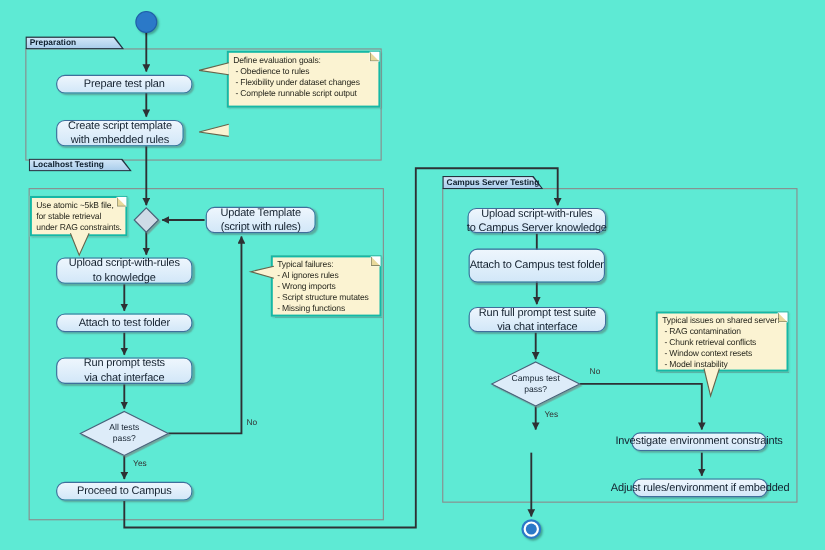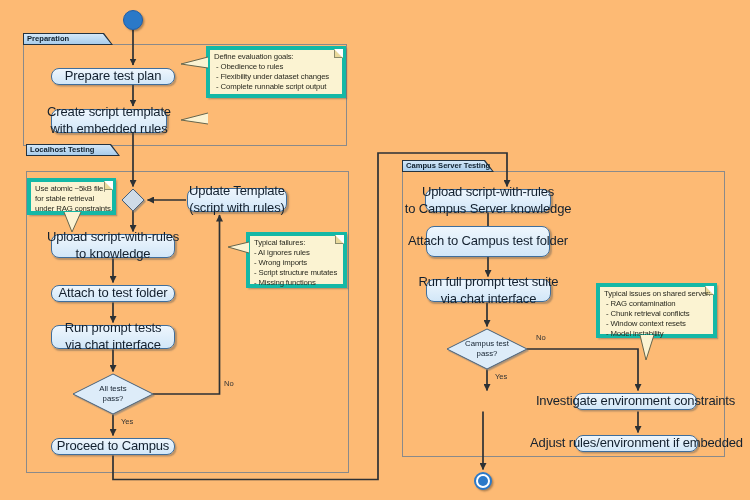--- a/index.html
+++ b/index.html
@@ -1,35 +1,35 @@
 <!DOCTYPE html>
 <html><head>
 <meta charset="utf-8">
 <style>
   html,body{margin:0;padding:0;background:#fff;}
-  .canvas{position:relative;width:750px;height:500px;background:#fdba74;overflow:hidden;
+  .canvas{position:relative;width:750px;height:500px;background:#5eead4;overflow:hidden;
           font-family:"Liberation Sans",sans-serif;color:#17202b;}
   .layer{position:absolute;left:0;top:0;width:750px;height:500px;}
   
   .frame{position:absolute;border:1px solid #8a8a8a;background:transparent;box-sizing:border-box;}
   .tab{position:absolute;height:12px;box-sizing:border-box;}
   .tab-bg{position:absolute;inset:0;background:#23323f;
           clip-path:polygon(0 0,calc(100% - 9px) 0,100% 100%,0 100%);}
   .tab-fg{position:absolute;inset:1px 2px 1px 1px;background:linear-gradient(#d3e7f8,#a9cdeb);
           clip-path:polygon(0 0,calc(100% - 8px) 0,100% 100%,0 100%);}
   .tab-label{position:absolute;left:4px;top:1px;font-size:7.6px;font-weight:bold;color:#0e1f2d;
              white-space:nowrap;z-index:2;}
   
   .box{position:absolute;box-sizing:border-box;border:1px solid #3f6e9c;border-radius:8px;
        background:linear-gradient(#eef6fd,#d2e7f8);box-shadow:1.5px 1.5px 1.5px rgba(80,80,80,.4);
        display:flex;align-items:center;justify-content:center;z-index:3;}
-  .box .label{font-size:13px;letter-spacing:-0.15px;line-height:1.3;text-align:center;
+  .box .label{font-size:10px;letter-spacing:-0.15px;line-height:1.3;text-align:center;
               white-space:pre;color:#13202e;}
   
-  .note{position:absolute;box-sizing:border-box;background:#fbf3d2;border:4px solid #14b8a6;
+  .note{position:absolute;box-sizing:border-box;background:#fbf3d2;border:2px solid #14b8a6;
         box-shadow:1.5px 1.5px 1.5px rgba(80,80,80,.35);z-index:3;}
   .note-text{position:absolute;left:4px;top:2px;right:2px;font-size:7.8px;letter-spacing:-0.15px;
              line-height:1.28;white-space:pre;color:#2a2a20;}
   .fold{position:absolute;top:-1px;right:-1px;width:9px;height:9px;background:#fff;}
   .fold:after{content:"";position:absolute;inset:0;background:#e9d99b;
               clip-path:polygon(0 0,0 100%,100% 100%);box-shadow:inset 0 0 0 1px #8a8a6a;}
   
   .start-node{position:absolute;width:20px;height:20px;border-radius:50%;background:#2b79c8;
               border:1px solid #1f5ea8;box-sizing:border-box;box-shadow:1.5px 1.5px 2px rgba(0,0,0,.3);z-index:3;}
   .end-node{position:absolute;width:18px;height:18px;border-radius:50%;background:#fff;

